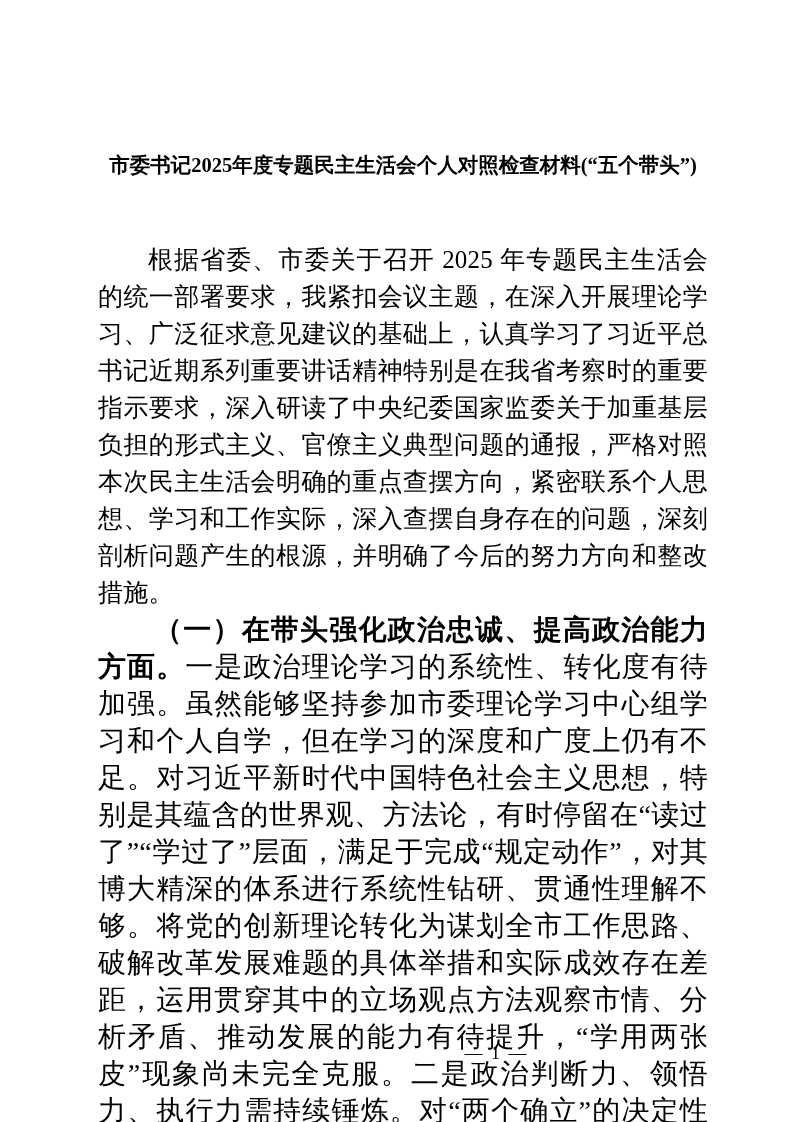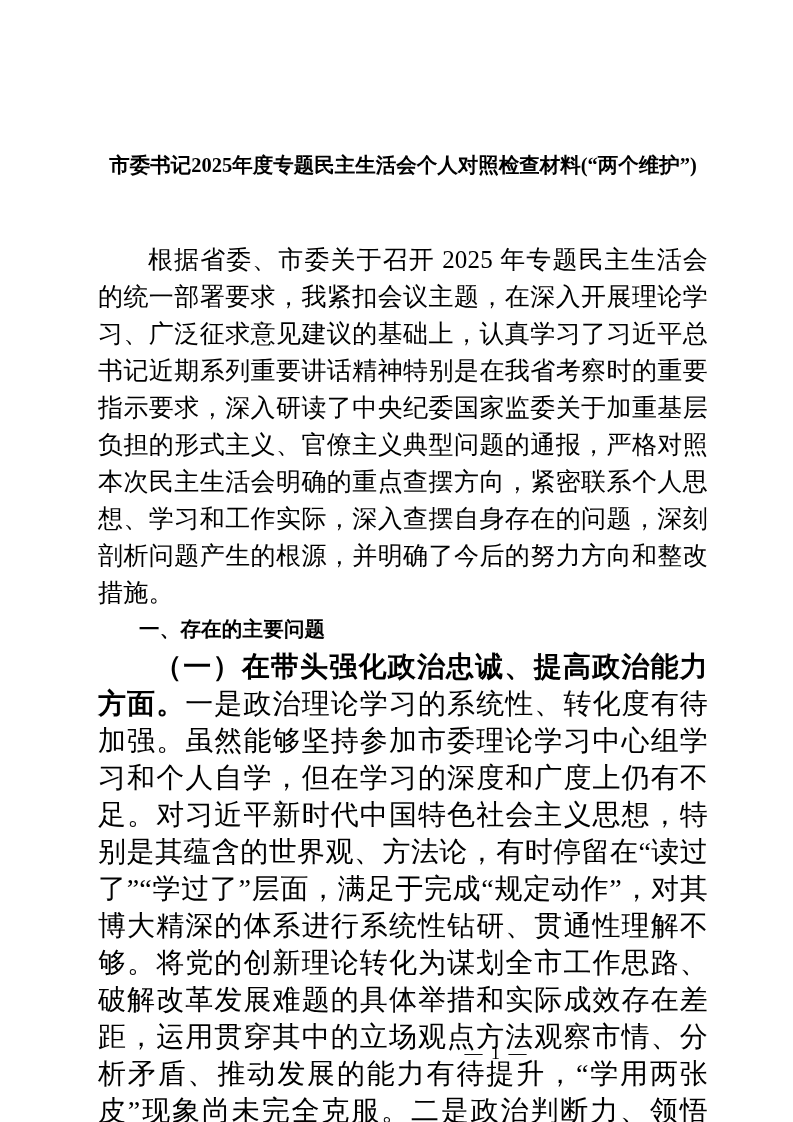--- a/index.html
+++ b/index.html
@@ -79,26 +79,25 @@
     letter-spacing: 2px;
     padding-left: 200px;
   }
 </style>
 </head>
 <body>
 
 <div class="page">
   <div class="content">
 
-    <h1 class="doc-title">市委书记2025年度专题民主生活会个人对照检查材料(“两个维护”)</h1>
+    <h1 class="doc-title">市委书记2025年度专题民主生活会个人对照检查材料(“五个带头”)</h1>
 
     <div class="spacer"></div>
 
     <p class="body-par">根据省委、市委关于召开 2025 年专题民主生活会的统一部署要求，我紧扣会议主题，在深入开展理论学习、广泛征求意见建议的基础上，认真学习了习近平总书记近期系列重要讲话精神特别是在我省考察时的重要指示要求，深入研读了中央纪委国家监委关于加重基层负担的形式主义、官僚主义典型问题的通报，严格对照本次民主生活会明确的重点查摆方向，紧密联系个人思想、学习和工作实际，深入查摆自身存在的问题，深刻剖析问题产生的根源，并明确了今后的努力方向和整改措施。</p>
 
-    <p class="heading-par">一、存在的主要问题</p>
 
     <p class="sub-par"><span class="lead">（一）在带头强化政治忠诚、提高政治能力方面。</span><span>一是政治理论学习的系统性、转化度有待加强。虽然能够坚持参加市委理论学习中心组学习和个人自学，但在学习的深度和广度上仍有不足。对习近平新时代中国特色社会主义思想，特别是其蕴含的世界观、方法论，有时停留在“读过了”“学过了”层面，满足于完成“规定动作”，对其博大精深的体系进行系统性钻研、贯通性理解不够。将党的创新理论转化为谋划全市工作思路、破解改革发展难题的具体举措和实际成效存在差距，运用贯穿其中的立场观点方法观察市情、分析矛盾、推动发展的能力有待提升，“学用两张皮”现象尚未完全克服。二是政治判断力、领悟力、执行力需持续锤炼。对“两个确立”的决定性意义理解深刻，但在将其转化为做到“两个维护”的自觉行动上，有时结合市域实际不够紧密。在领会中央大政方针和省委决策部署</span></p>
 
   </div>
 
   <div class="page-number">— 1 —</div>
 </div>
 
 </body></html>

